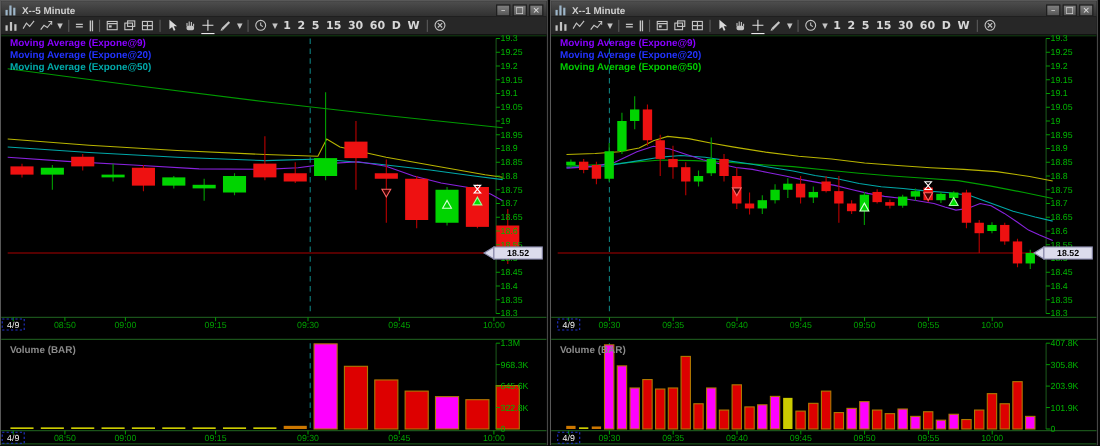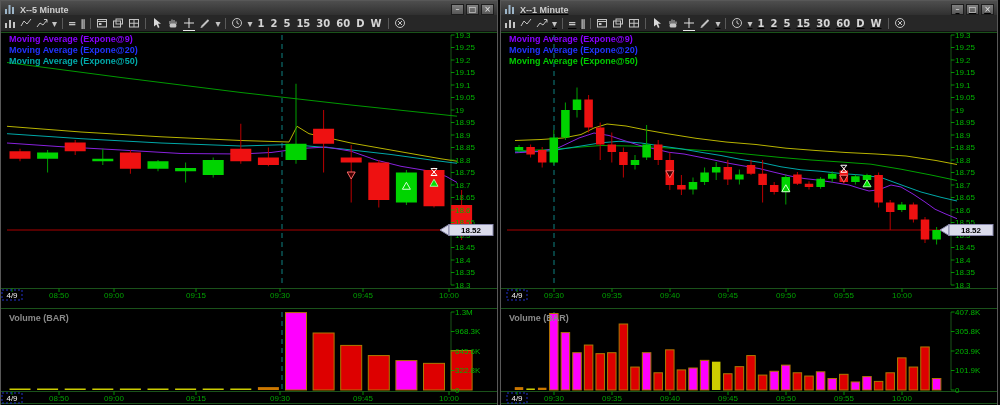--- a/index.html
+++ b/index.html
@@ -1,20 +1,20 @@
 <!DOCTYPE html>
 <html><head>
 <meta charset="utf-8">
 <style>
   html,body{margin:0;padding:0;background:#000;}
   body{width:1000px;height:405px;overflow:hidden;font-family:"Liberation Sans",sans-serif;}
   #app{display:flex;width:1000px;height:405px;background:#050505;}
   .window{width:498px;height:405px;background:#000;border:1px solid #585858;box-sizing:border-box;
           display:flex;flex-direction:column;margin-right:2px;}
-  .window:last-child{margin-right:0;text-decoration:underline;}
+  .window:last-child{margin-right:0;}
   .titlebar{height:14px;background:linear-gradient(#4e4e4e,#303030);display:flex;align-items:flex-end;
             padding:0 3px;gap:4px;flex:none;}
   .wicon{display:flex;align-items:center;}
   .wtitle{color:#cfcfcf;font-size:9px;font-weight:bold;white-space:nowrap;}
   .winbtns{margin-left:auto;display:flex;gap:2px;}
   .winbtn{width:13px;height:11px;background:linear-gradient(#808080,#565656);border:1px solid #1d1d1d;
           color:#e8e8e8;font-size:8px;line-height:9px;text-align:center;padding:0;cursor:default;
           font-family:"DejaVu Sans",sans-serif;}
   .toolbar{height:16px;background:#272727;border-bottom:1px solid #101010;display:flex;align-items:center;
            padding:0 3px;gap:4px;flex:none;}

